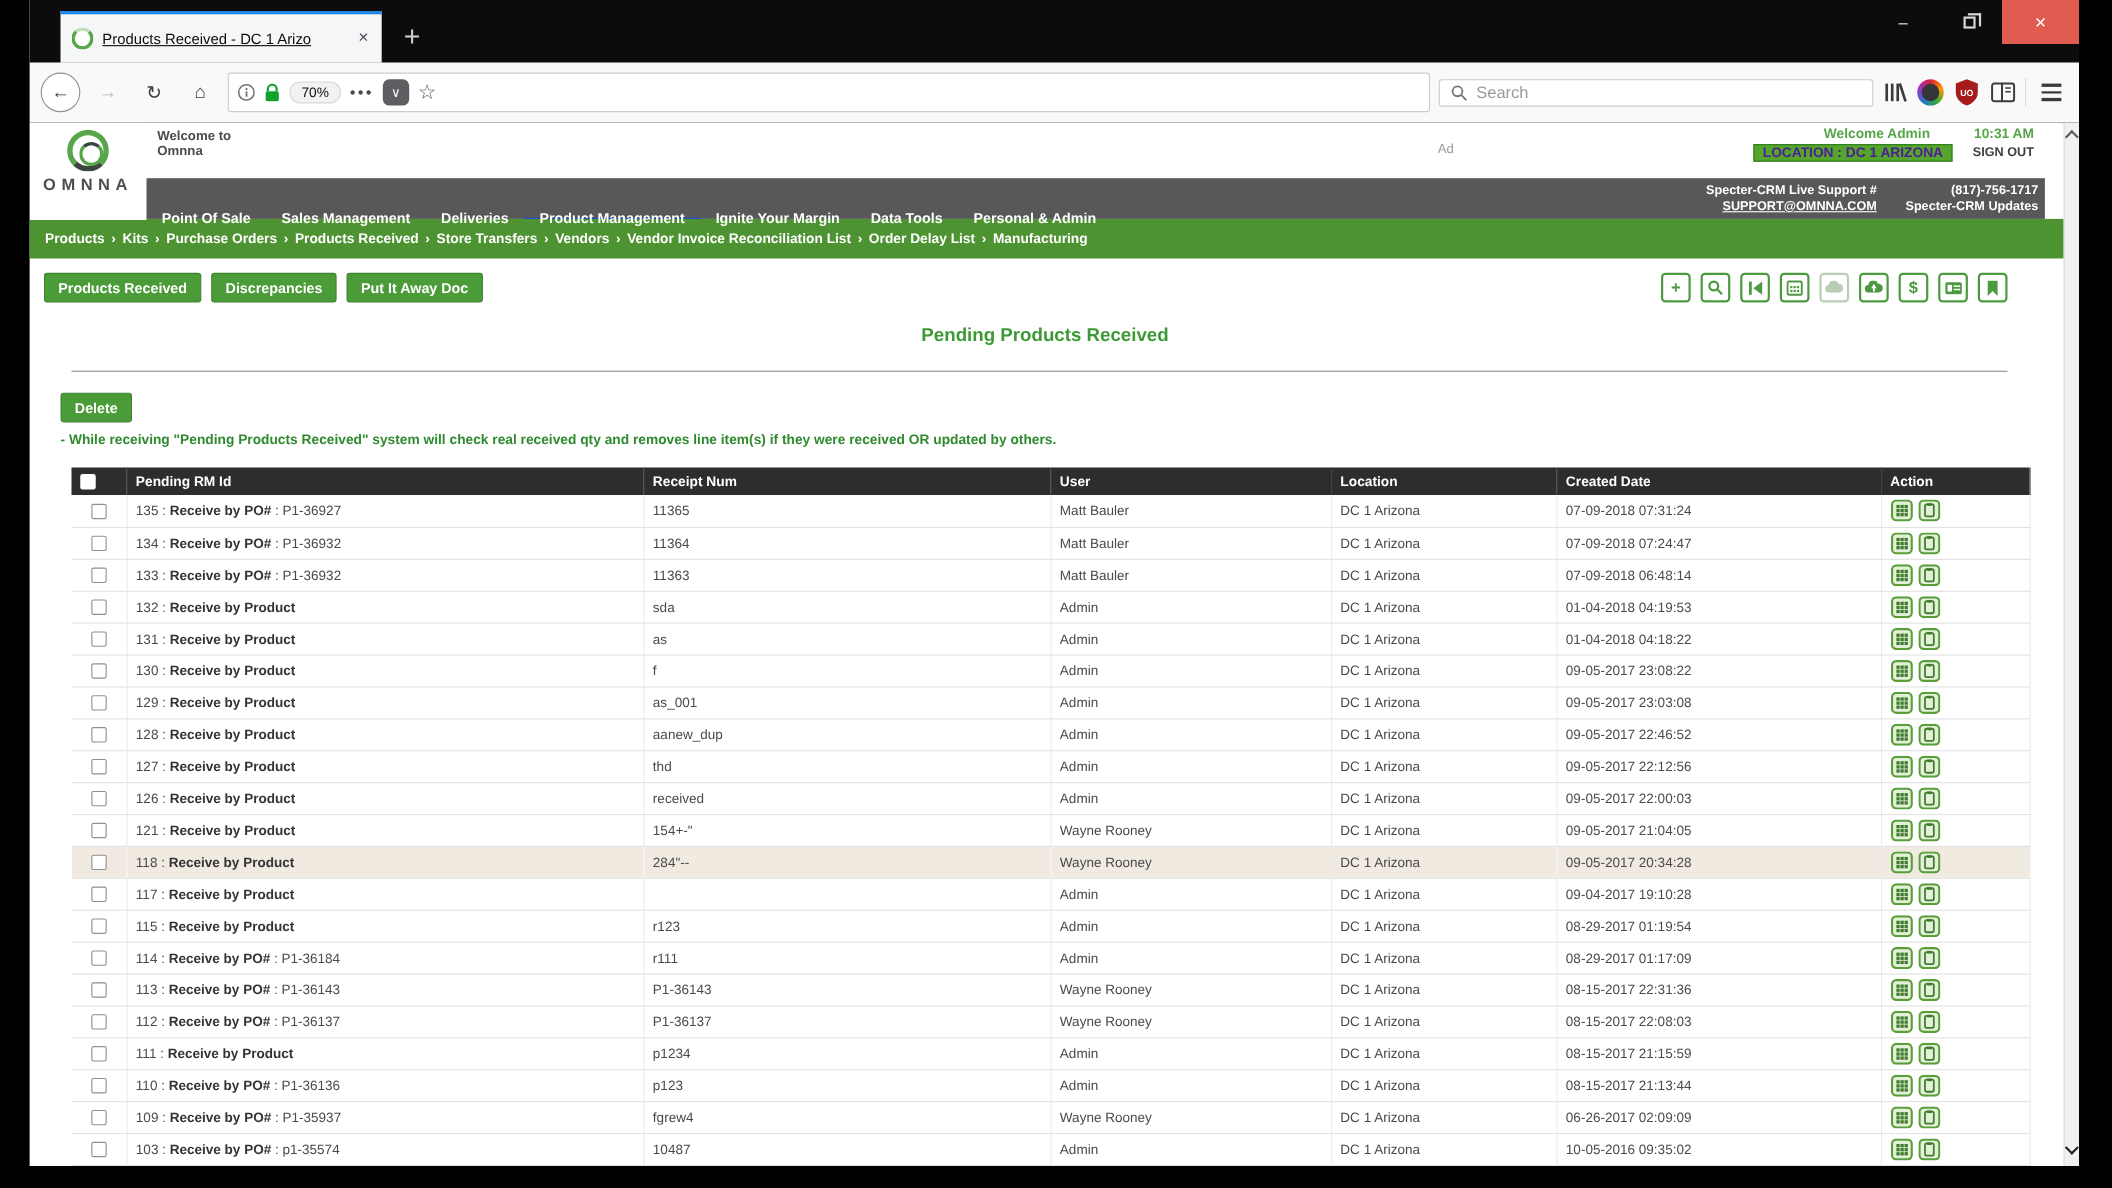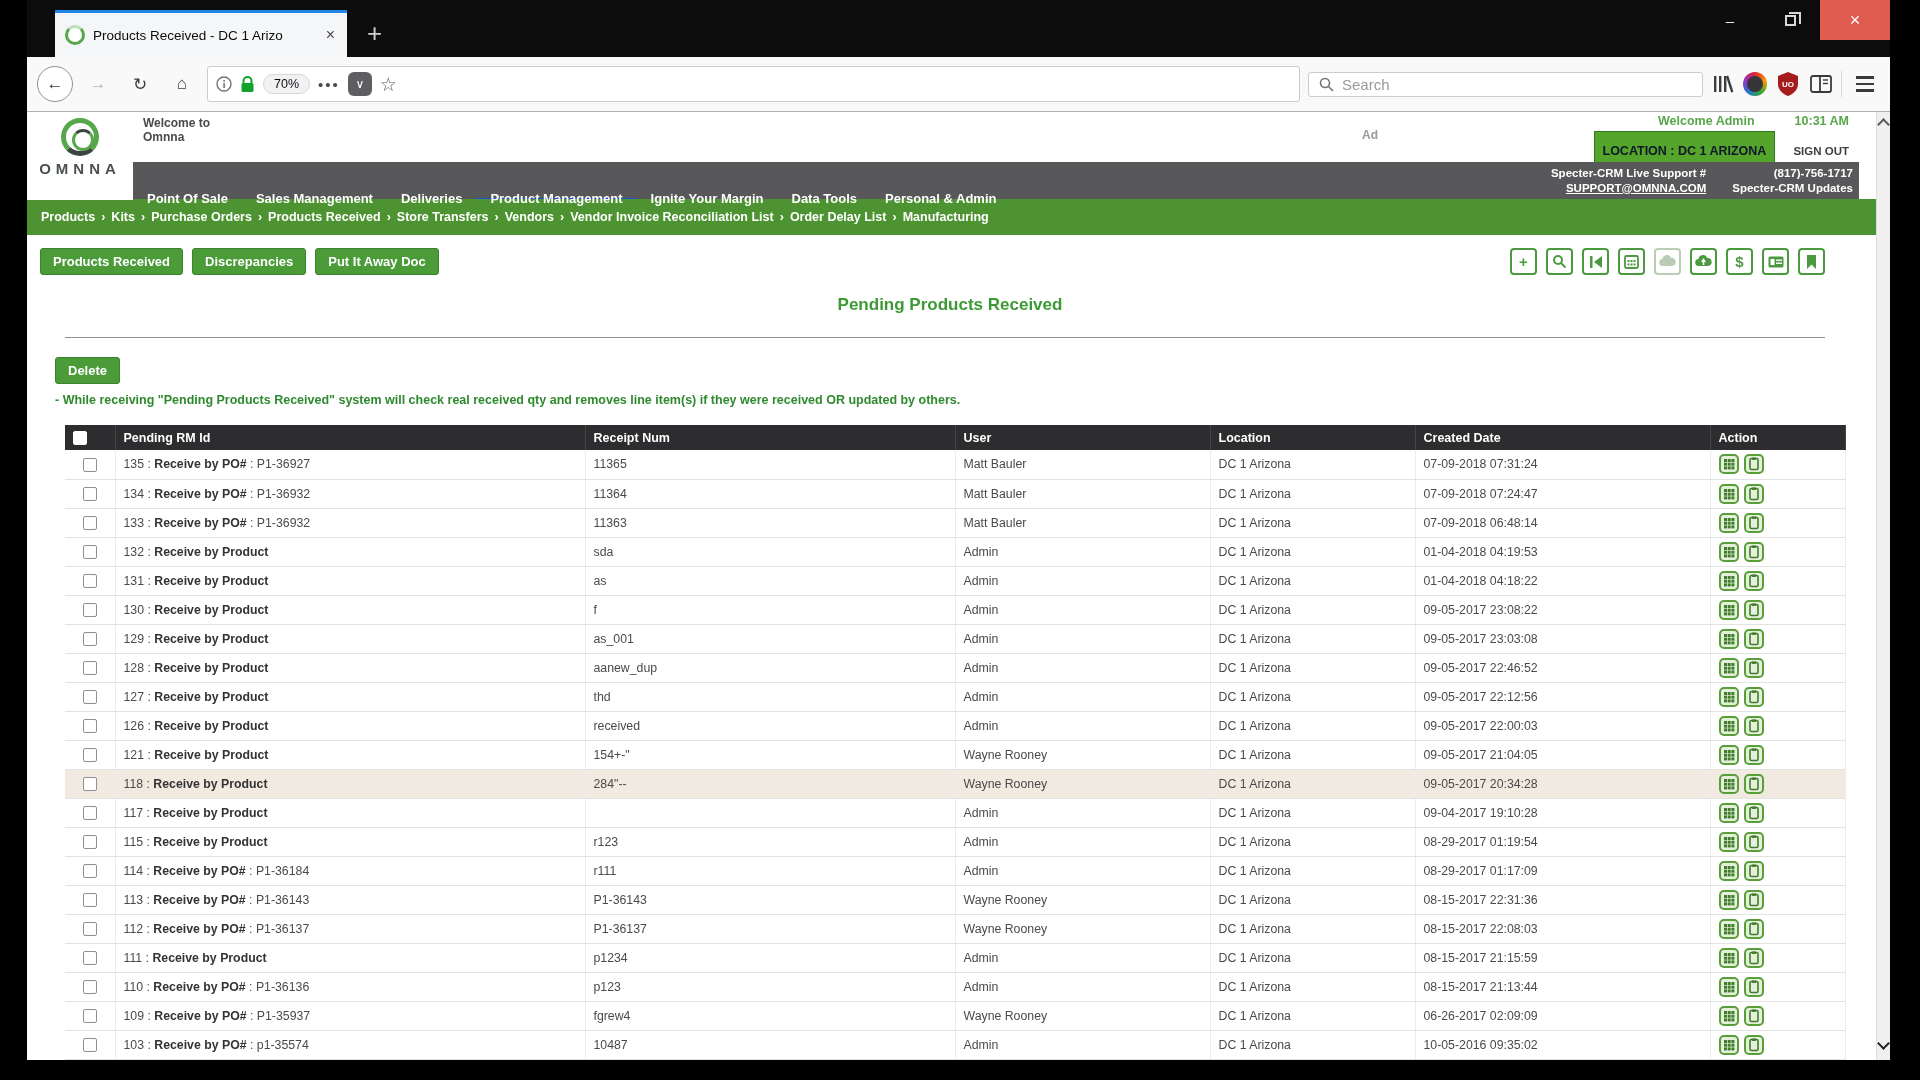--- a/index.html
+++ b/index.html
@@ -6,21 +6,21 @@
   html,body { width:1920px; height:1080px; background:#000; overflow:hidden;
     font-family:"Liberation Sans", sans-serif; }
   .window { position:absolute; left:27px; top:0; width:1863px; height:1060px; background:#fff; overflow:hidden; }
 
   
   .tabbar { position:absolute; left:0; top:0; width:100%; height:57px; background:#0c0c0d; }
   .tab { position:absolute; left:28px; top:10px; width:292px; height:47px; background:#f5f6f7;
          border-top:3px solid #2086e8; display:flex; align-items:center; padding:0 10px; gap:8px; }
   .favicon { width:20px; height:20px; border-radius:50%; border:3px solid #57a64a; border-top-color:#bde0b8;
              background:#fff; position:relative; flex:0 0 auto; }
-  .tab-title { font-size:13.5px; color:#0c0c0d; white-space:nowrap; overflow:hidden; flex:1; }
+  .tab-title { font-size:13.5px; color:#0c0c0d; white-space:nowrap; overflow:hidden; flex:1;text-decoration:underline; }
   .tab-close { font-size:16px; color:#4a4a4f; padding:0 2px; }
   .newtab { position:absolute; left:340px; top:18px; font-size:26px; color:#cfcfd2; font-weight:400; }
   .winctl { position:absolute; right:0; top:0; height:40px; display:flex; align-items:stretch; }
   .winbtn { width:60px; display:flex; align-items:center; justify-content:center; color:#e8e8e8; font-size:15px; }
   .winbtn.close { background:#e05c51; width:70px; color:#fff; font-size:18px; }
   .restore-glyph { width:11px; height:11px; border:2px solid #d8d8d8; position:relative; background:#0c0c0d; }
   .restore-glyph:before { content:""; position:absolute; left:2px; top:-5px; width:10px; height:10px; border:2px solid #d8d8d8; border-left:none; border-bottom:none; }
 
   
   .browserbar { position:absolute; left:0; top:57px; width:100%; height:55px; background:#f9f9fa;
@@ -53,26 +53,26 @@
 
   
   .app { position:absolute; left:0; top:112px; width:1846px; height:948px; background:#fff; }
   .logo-box { position:absolute; left:0; top:0; width:106px; height:88px; background:#fff; z-index:3; text-align:center; }
   .logo-ring { width:38px; height:38px; border-radius:50%; border:5px solid #57a64a; border-bottom-color:#3c4540;
     margin:6px auto 4px; position:relative; }
   .logo-ring:after { content:""; position:absolute; left:6px; top:6px; width:16px; height:16px; border-radius:50%;
     border:3px solid #57a64a; border-top-color:#3c4540; }
   .logo-word { font-size:15px; font-weight:700; color:#4a4f52; letter-spacing:5px; }
   .welcome-block { position:absolute; left:116px; top:4px; font-size:12px; font-weight:700; color:#4a4a4a; line-height:14px; white-space:pre-line; }
-  .ad-label { position:absolute; left:1335px; top:16px; font-size:12px; font-weight:700; color:#9a9a9a; }
+  .ad-label { position:absolute; left:1280px; top:16px; font-size:12px; font-weight:400; color:#9a9a9a; }
   .hdr-right { position:absolute; right:24px; top:2px; text-align:right; z-index:2; }
   .hdr-row1 { display:flex; gap:40px; justify-content:flex-end; align-items:center; }
   .welcome-admin,.clock { color:#57a64a; font-weight:700; font-size:12.5px; }
   .hdr-row2 { display:flex; gap:18px; justify-content:flex-end; align-items:center; margin-top:3px; }
-  .loc-badge { background:#55a42b; border:1px solid #2e7d1e; color:#0f172a; font-weight:700; font-size:12.5px; padding:12px 8px; }
+  .loc-badge { background:#55a42b; border:1px solid #2e7d1e; color:#4c1d95; font-weight:700; font-size:12.5px; padding:0 8px; }
   .signout { color:#3f3f3f; font-weight:700; font-size:11.5px; }
 
   
   .mainnav { position:absolute; left:106px; top:50px; right:14px; height:37px; background:#58585a;
     display:flex; align-items:stretch; z-index:2; }
   .nav-item { display:flex; align-items:center; padding:0 14px; color:#fff; font-weight:700; font-size:13px; white-space:nowrap;margin-top:36px; }
   .nav-item.active { background:#1d4ed8; }
   .support { position:absolute; right:6px; top:0; height:100%; display:flex; gap:26px; align-items:center; }
   .support .col { text-align:right; color:#fff; font-weight:700; font-size:11.5px; line-height:15px; }
   .support a { color:#fff; text-decoration:underline; }

